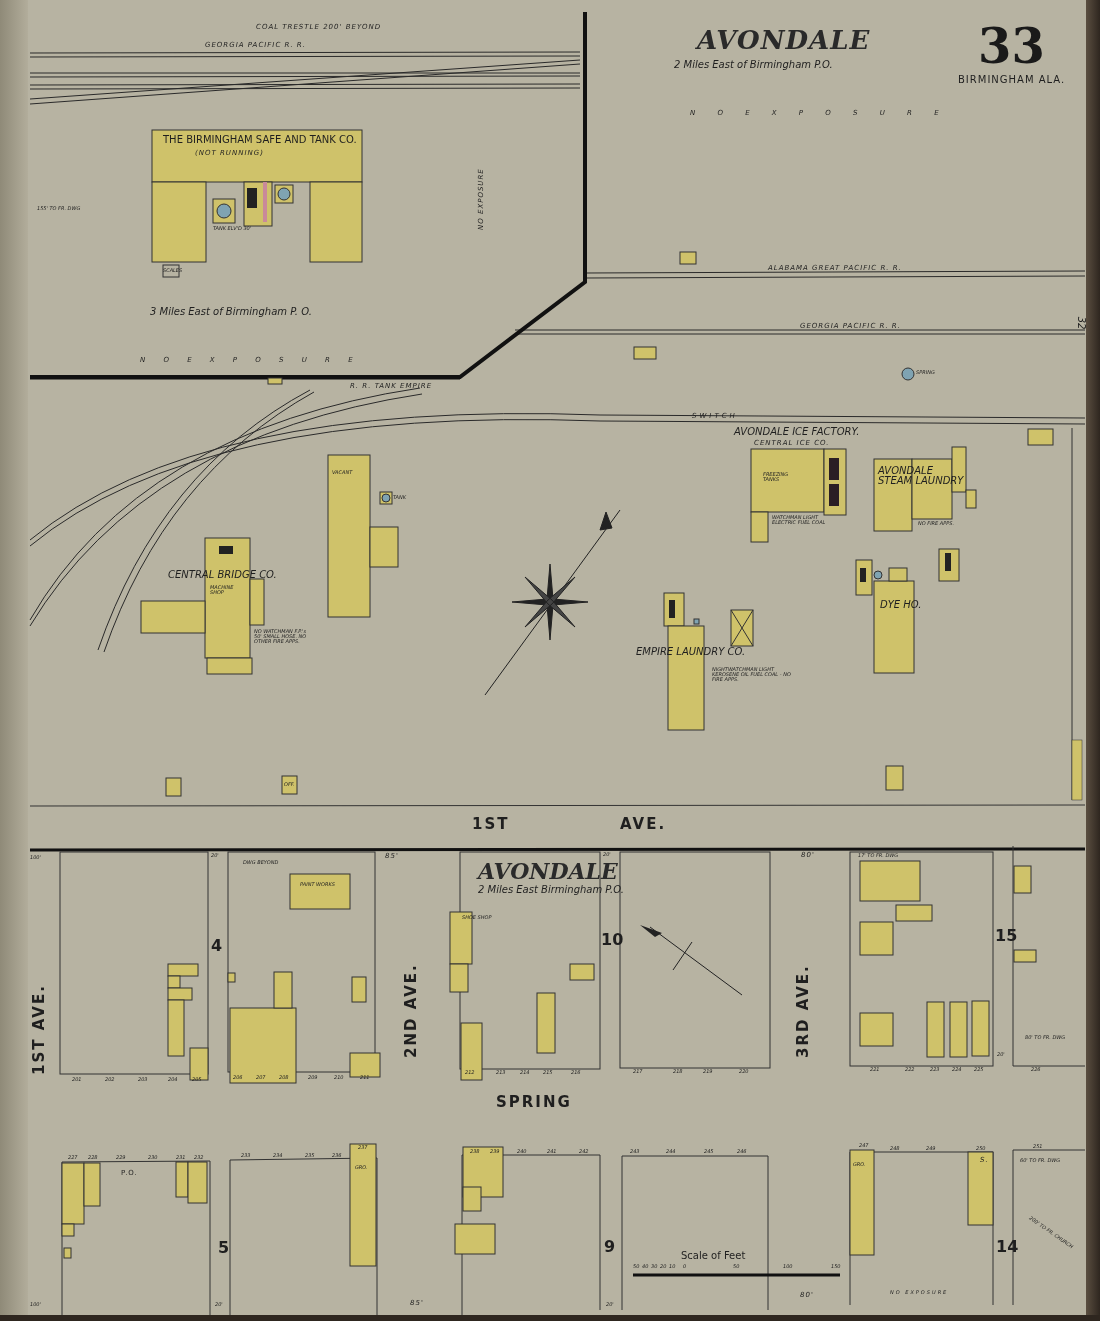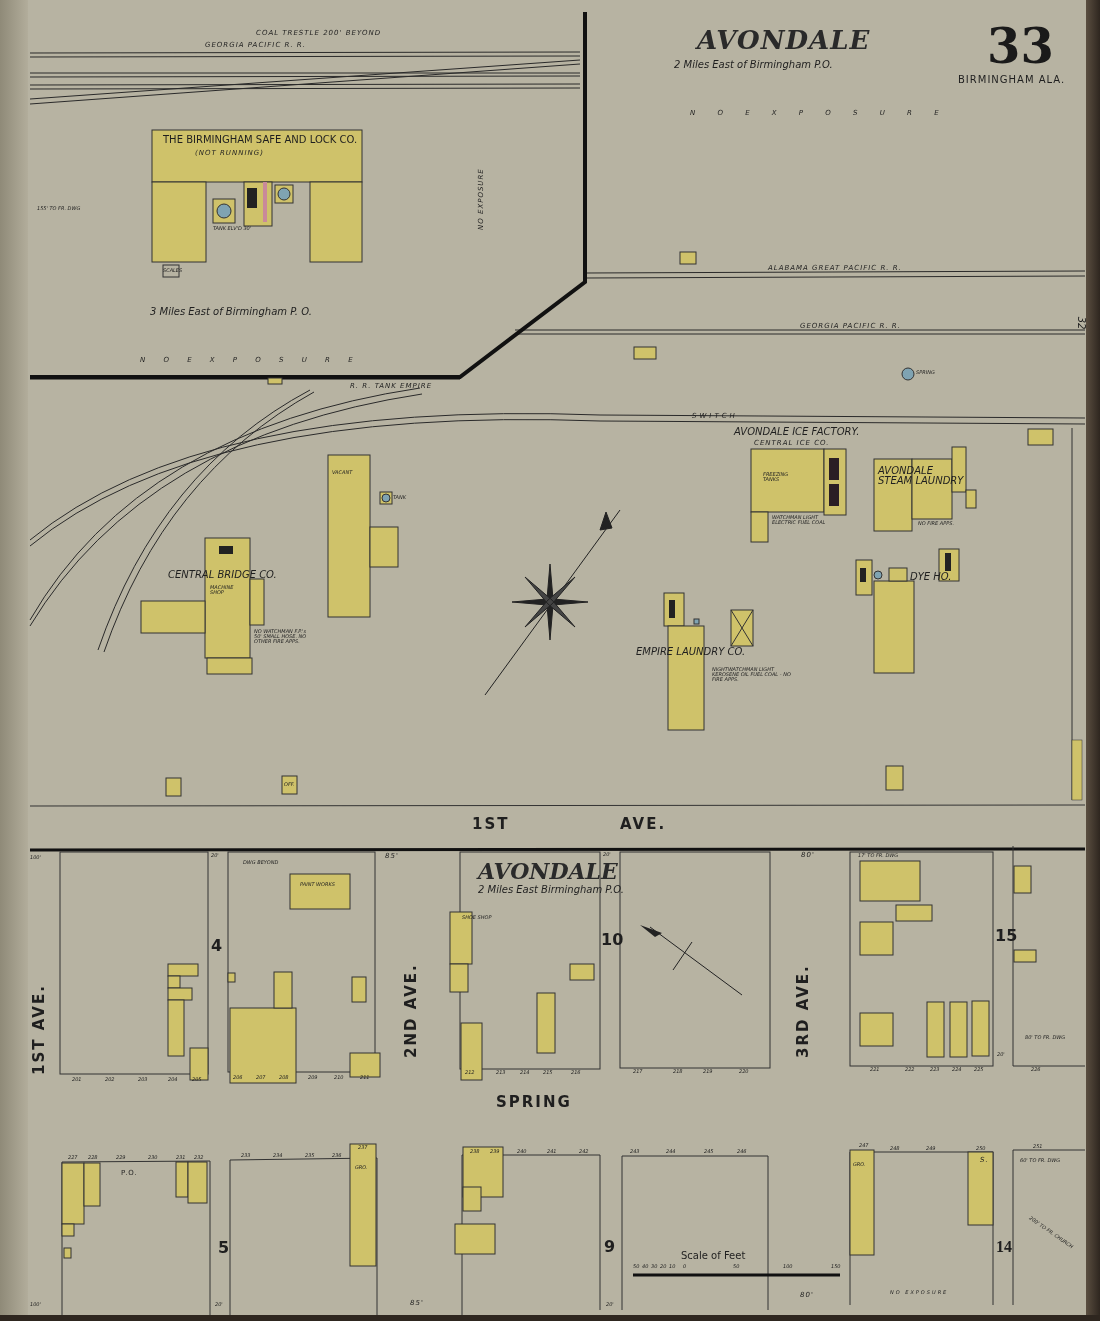--- a/index.html
+++ b/index.html
@@ -11,21 +11,21 @@
   svg#map{position:absolute;left:0;top:0;}
   .lbl{position:absolute;color:#1f1f1f;font-family:"DejaVu Sans",sans-serif;font-style:italic;white-space:nowrap;line-height:1;}
   .small{font-size:7px;letter-spacing:1px;}
   .tiny{font-size:5px;}
   .mid{font-size:10px;}
   .street{font-style:normal;font-weight:bold;font-size:15px;letter-spacing:2px;}
   .vert{transform:rotate(-90deg);transform-origin:left top;}
   .blocknum{font-style:normal;font-weight:bold;font-size:16px;}
   .title{font-family:"DejaVu Serif",serif;font-style:italic;font-weight:bold;font-size:26px;letter-spacing:1px;color:#2a2a2a;}
   .title2{font-family:"DejaVu Serif",serif;font-style:italic;font-weight:bold;font-size:22px;color:#2a2a2a;}
-  .pagenum{font-family:"DejaVu Serif",serif;font-weight:bold;font-size:48px;color:#1a1a1a;font-style:normal;margin-left:9px;}
+  .pagenum{font-family:"DejaVu Serif",serif;font-weight:bold;font-size:48px;color:#1a1a1a;font-style:normal;}
   .city{font-style:normal;font-size:10px;letter-spacing:1px;}
 </style>
 </head>
 <body>
 
 <div id="sheet"></div>
 <div id="binding"></div>
 
 <svg id="map" width="1100" height="1321">
 
@@ -202,23 +202,23 @@
 
   <line x1="633" y1="1275" x2="840" y2="1275" stroke="#111" stroke-width="3"></line>
 </svg>
 
 <div class="lbl title" style="left:697px;top:27px;">AVONDALE</div>
 <div class="lbl mid" style="left:674px;top:60px;">2 Miles East of Birmingham P.O.</div>
 <div class="lbl pagenum" style="left:978px;top:22px;">33</div>
 <div class="lbl city" style="left:958px;top:75px;">BIRMINGHAM ALA.</div>
 <div class="lbl mid" style="left:1075px;top:318px;transform:rotate(90deg);">32</div>
 
-<div class="lbl small" style="left:256px;top:30px;">COAL TRESTLE 200' BEYOND</div>
+<div class="lbl small" style="left:256px;top:24px;">COAL TRESTLE 200' BEYOND</div>
 <div class="lbl small" style="left:205px;top:42px;">GEORGIA PACIFIC R. R.</div>
-<div class="lbl mid" style="left:163px;top:135px;font-style:normal;">THE BIRMINGHAM SAFE AND LOCK CO.</div>
+<div class="lbl mid" style="left:163px;top:135px;font-style:normal;">THE BIRMINGHAM SAFE AND TANK CO.</div>
 <div class="lbl small" style="left:195px;top:150px;">(NOT RUNNING)</div>
 <div class="lbl tiny" style="left:213px;top:226px;">TANK ELV'D 30'</div>
 <div class="lbl tiny" style="left:163px;top:268px;">SCALES</div>
 <div class="lbl tiny" style="left:37px;top:206px;">155' TO FR. DWG</div>
 <div class="lbl mid" style="left:150px;top:307px;">3 Miles East of Birmingham P. O.</div>
 <div class="lbl small" style="left:140px;top:357px;letter-spacing:8px;">N O   E X P O S U R E</div>
 <div class="lbl small" style="left:478px;top:230px;" class2="vert"><span class="vert" style="display:inline-block;">NO EXPOSURE</span></div>
 <div class="lbl small" style="left:350px;top:383px;">R. R. TANK EMPIRE</div>
 
 <div class="lbl small" style="left:690px;top:110px;letter-spacing:10px;">N O   E X P O S U R E</div>
@@ -226,21 +226,21 @@
 <div class="lbl small" style="left:800px;top:323px;">GEORGIA PACIFIC R. R.</div>
 <div class="lbl tiny" style="left:916px;top:370px;">SPRING</div>
 <div class="lbl small" style="left:692px;top:413px;letter-spacing:3px;">SWITCH</div>
 
 <div class="lbl mid" style="left:734px;top:427px;">AVONDALE ICE FACTORY.</div>
 <div class="lbl small" style="left:754px;top:440px;text-align:right;">CENTRAL ICE CO.</div>
 <div class="lbl tiny" style="left:763px;top:472px;width:30px;white-space:normal;">FREEZING TANKS</div>
 <div class="lbl tiny" style="left:772px;top:515px;width:55px;white-space:normal;">WATCHMAN LIGHT ELECTRIC FUEL COAL</div>
 <div class="lbl mid" style="left:878px;top:466px;width:90px;white-space:normal;">AVONDALE STEAM LAUNDRY</div>
 <div class="lbl tiny" style="left:918px;top:521px;">NO FIRE APPS.</div>
-<div class="lbl mid" style="left:880px;top:572px;margin-left:30px;">DYE HO.</div>
+<div class="lbl mid" style="left:880px;top:600px;">DYE HO.</div>
 <div class="lbl mid" style="left:636px;top:647px;">EMPIRE LAUNDRY CO.</div>
 <div class="lbl tiny" style="left:712px;top:667px;width:80px;white-space:normal;">NIGHTWATCHMAN LIGHT KEROSENE OIL FUEL COAL - NO FIRE APPS.</div>
 <div class="lbl mid" style="left:168px;top:570px;">CENTRAL BRIDGE CO.</div>
 <div class="lbl tiny" style="left:210px;top:585px;width:30px;white-space:normal;">MACHINE SHOP</div>
 <div class="lbl tiny" style="left:254px;top:629px;width:60px;white-space:normal;">NO WATCHMAN F.P.'s 50' SMALL HOSE. NO OTHER FIRE APPS.</div>
 <div class="lbl tiny" style="left:332px;top:470px;">VACANT</div>
 <div class="lbl tiny" style="left:393px;top:495px;">TANK</div>
 <div class="lbl tiny" style="left:284px;top:782px;">OFF.</div>
 
 <div class="lbl street" style="left:472px;top:817px;">1ST</div>
@@ -263,21 +263,21 @@
 <div class="lbl tiny" style="left:355px;top:1165px;">GRO.</div>
 <div class="lbl tiny" style="left:853px;top:1162px;">GRO.</div>
 <div class="lbl small" style="left:980px;top:1157px;">S.</div>
 <div class="lbl tiny" style="left:890px;top:1290px;letter-spacing:2px;">NO EXPOSURE</div>
 
 <div class="lbl blocknum" style="left:211px;top:938px;">4</div>
 <div class="lbl blocknum" style="left:601px;top:932px;">10</div>
 <div class="lbl blocknum" style="left:995px;top:928px;">15</div>
 <div class="lbl blocknum" style="left:218px;top:1240px;">5</div>
 <div class="lbl blocknum" style="left:604px;top:1239px;">9</div>
-<div class="lbl blocknum" style="left:996px;top:1239px;font-family:Liberation Serif, serif;">14</div>
+<div class="lbl blocknum" style="left:996px;top:1239px;">14</div>
 
 <div class="lbl tiny" style="left:30px;top:855px;">100'</div>
 <div class="lbl tiny" style="left:211px;top:853px;">20'</div>
 <div class="lbl small" style="left:385px;top:853px;">85'</div>
 <div class="lbl tiny" style="left:603px;top:852px;">20'</div>
 <div class="lbl small" style="left:801px;top:852px;">80'</div>
 <div class="lbl tiny" style="left:997px;top:1052px;">20'</div>
 <div class="lbl tiny" style="left:30px;top:1302px;">100'</div>
 <div class="lbl tiny" style="left:215px;top:1302px;">20'</div>
 <div class="lbl small" style="left:410px;top:1300px;">85'</div>

